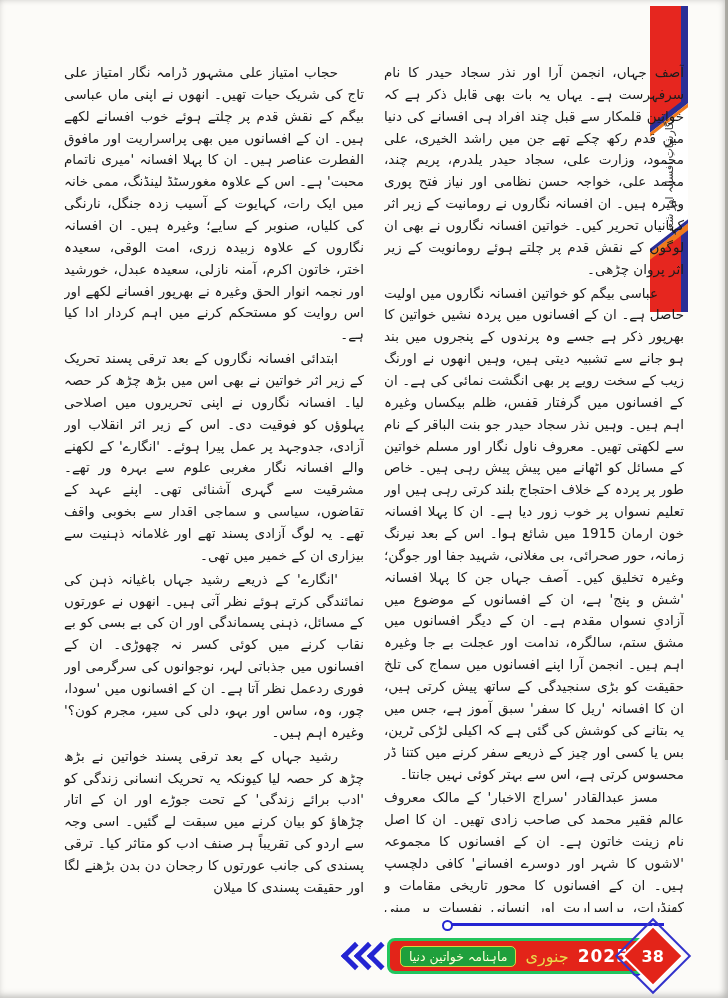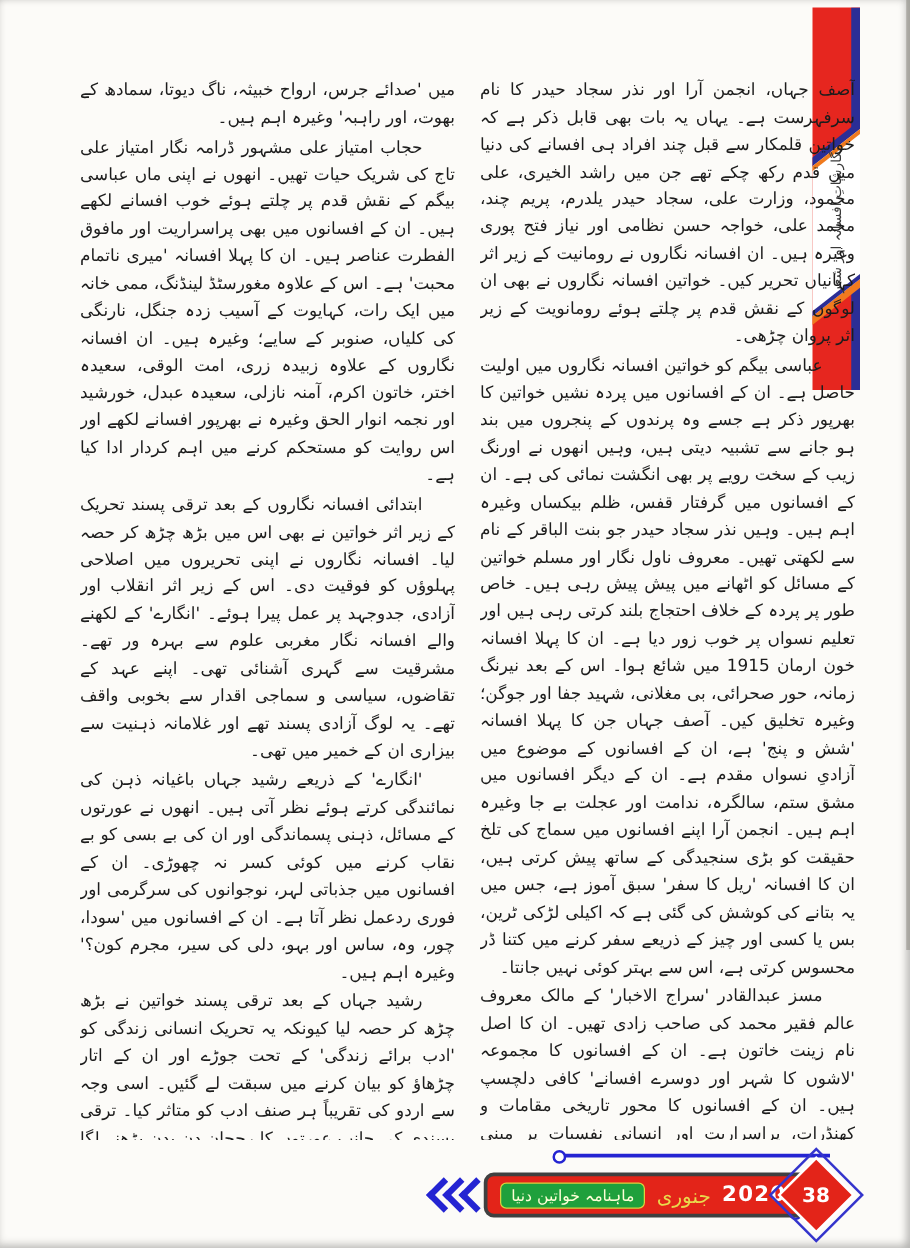--- a/index.html
+++ b/index.html
@@ -33,21 +33,21 @@
   .footer{position:absolute;left:0;top:912px;width:728px;height:70px;}
   .line-top{position:absolute;top:11px;right:64px;width:212px;border-top:3px solid #2424d2;}
   .line-top .dot{position:absolute;left:-10px;top:-6px;width:7px;height:7px;border:2px solid #2424d2;border-radius:50%;background:#fff;}
   .line-bottom{position:absolute;top:56px;right:96px;width:190px;border-top:3px solid #2424d2;}
   .line-bottom .dot{position:absolute;right:-10px;top:-6px;width:7px;height:7px;border:2px solid #2424d2;border-radius:50%;background:#fff;}
   .fwrap{position:absolute;top:15px;right:46px;display:flex;align-items:center;}
   .chevrons{display:flex;align-items:center;margin-right:-4px;z-index:3;}
   .chev{width:15px;height:15px;border-left:5px solid #2424d2;border-bottom:5px solid #2424d2;
     transform:rotate(45deg);margin-left:-7px;}
   .banner{display:flex;align-items:center;height:30px;background:#e32419;
-    border:3px solid #404040;border-radius:8px;padding:0 26px 0 10px;gap:9px;margin-right:-34px;z-index:1;}
+    border:3px solid #22c55e;border-radius:8px;padding:0 26px 0 10px;gap:9px;margin-right:-34px;z-index:1;}
   .green-box{background:#1fa03c;border:1px solid #d9d43e;border-radius:5px;color:#ffffd8;
     font-size:12.5px;padding:2px 8px;white-space:nowrap;direction:rtl;}
   .month{color:#e9da4d;font-size:16px;white-space:nowrap;}
   .year{color:#ffffff;font-weight:bold;font-size:17px;letter-spacing:1px;}
   .dwrap{position:relative;width:58px;height:58px;z-index:2;}
   .d-outline{position:absolute;inset:2px;border:2px solid #3434cc;transform:rotate(45deg);background:transparent;}
   .d-red{position:absolute;inset:9px;background:#e32419;transform:rotate(45deg);
     display:flex;align-items:center;justify-content:center;box-shadow:0 0 0 2px #fff;}
   .d-red span{transform:rotate(-45deg);color:#fff;font-weight:bold;font-size:16px;}
 </style>
@@ -62,21 +62,20 @@
   <div class="ribbon-label">نگارشاتِ افسانہ اور شعر</div>
 </div>
 
 <div class="columns">
   <div class="col">
     <p>آصف جہاں، انجمن آرا اور نذر سجاد حیدر کا نام سرفہرست ہے۔ یہاں یہ بات بھی قابل ذکر ہے کہ خواتین قلمکار سے قبل چند افراد ہی افسانے کی دنیا میں قدم رکھ چکے تھے جن میں راشد الخیری، علی محمود، وزارت علی، سجاد حیدر یلدرم، پریم چند، محمد علی، خواجہ حسن نظامی اور نیاز فتح پوری وغیرہ ہیں۔ ان افسانہ نگاروں نے رومانیت کے زیر اثر کہانیاں تحریر کیں۔ خواتین افسانہ نگاروں نے بھی ان لوگوں کے نقش قدم پر چلتے ہوئے رومانویت کے زیر اثر پروان چڑھی۔</p>
     <p class="indent">عباسی بیگم کو خواتین افسانہ نگاروں میں اولیت حاصل ہے۔ ان کے افسانوں میں پردہ نشیں خواتین کا بھرپور ذکر ہے جسے وہ پرندوں کے پنجروں میں بند ہو جانے سے تشبیہ دیتی ہیں، وہیں انھوں نے اورنگ زیب کے سخت رویے پر بھی انگشت نمائی کی ہے۔ ان کے افسانوں میں گرفتار قفس، ظلم بیکساں وغیرہ اہم ہیں۔ وہیں نذر سجاد حیدر جو بنت الباقر کے نام سے لکھتی تھیں۔ معروف ناول نگار اور مسلم خواتین کے مسائل کو اٹھانے میں پیش پیش رہی ہیں۔ خاص طور پر پردہ کے خلاف احتجاج بلند کرتی رہی ہیں اور تعلیم نسواں پر خوب زور دیا ہے۔ ان کا پہلا افسانہ خون ارمان 1915 میں شائع ہوا۔ اس کے بعد نیرنگ زمانہ، حور صحرائی، بی مغلانی، شہید جفا اور جوگن؛ وغیرہ تخلیق کیں۔ آصف جہاں جن کا پہلا افسانہ 'شش و پنج' ہے، ان کے افسانوں کے موضوع میں آزادیِ نسواں مقدم ہے۔ ان کے دیگر افسانوں میں مشق ستم، سالگرہ، ندامت اور عجلت بے جا وغیرہ اہم ہیں۔ انجمن آرا اپنے افسانوں میں سماج کی تلخ حقیقت کو بڑی سنجیدگی کے ساتھ پیش کرتی ہیں، ان کا افسانہ 'ریل کا سفر' سبق آموز ہے، جس میں یہ بتانے کی کوشش کی گئی ہے کہ اکیلی لڑکی ٹرین، بس یا کسی اور چیز کے ذریعے سفر کرنے میں کتنا ڈر محسوس کرتی ہے، اس سے بہتر کوئی نہیں جانتا۔</p>
     <p class="indent">مسز عبدالقادر 'سراج الاخبار' کے مالک معروف عالم فقیر محمد کی صاحب زادی تھیں۔ ان کا اصل نام زینت خاتون ہے۔ ان کے افسانوں کا مجموعہ 'لاشوں کا شہر اور دوسرے افسانے' کافی دلچسپ ہیں۔ ان کے افسانوں کا محور تاریخی مقامات و کھنڈرات، پراسراریت اور انسانی نفسیات پر مبنی ہوتا ہے۔ ان کے افسانوں میں امریکی ناول نگار ایڈگر آیلن پو کے اثرات دکھائی دیتے ہیں۔ ان کے دیگر افسانوں</p>
   </div>
   <div class="col">
-    <p>میں 'صدائے جرس، ارواح خبیثہ، ناگ دیوتا، سمادھ کے بھوت، اور راہبہ' وغیرہ اہم ہیں۔</p>
     <p class="indent">حجاب امتیاز علی مشہور ڈرامہ نگار امتیاز علی تاج کی شریک حیات تھیں۔ انھوں نے اپنی ماں عباسی بیگم کے نقش قدم پر چلتے ہوئے خوب افسانے لکھے ہیں۔ ان کے افسانوں میں بھی پراسراریت اور مافوق الفطرت عناصر ہیں۔ ان کا پہلا افسانہ 'میری ناتمام محبت' ہے۔ اس کے علاوہ مغورسٹڈ لینڈنگ، ممی خانہ میں ایک رات، کہایوت کے آسیب زدہ جنگل، نارنگی کی کلیاں، صنوبر کے سایے؛ وغیرہ ہیں۔ ان افسانہ نگاروں کے علاوہ زبیدہ زری، امت الوقی، سعیدہ اختر، خاتون اکرم، آمنہ نازلی، سعیدہ عبدل، خورشید اور نجمہ انوار الحق وغیرہ نے بھرپور افسانے لکھے اور اس روایت کو مستحکم کرنے میں اہم کردار ادا کیا ہے۔</p>
     <p class="indent">ابتدائی افسانہ نگاروں کے بعد ترقی پسند تحریک کے زیر اثر خواتین نے بھی اس میں بڑھ چڑھ کر حصہ لیا۔ افسانہ نگاروں نے اپنی تحریروں میں اصلاحی پہلوؤں کو فوقیت دی۔ اس کے زیر اثر انقلاب اور آزادی، جدوجہد پر عمل پیرا ہوئے۔ 'انگارے' کے لکھنے والے افسانہ نگار مغربی علوم سے بہرہ ور تھے۔ مشرقیت سے گہری آشنائی تھی۔ اپنے عہد کے تقاضوں، سیاسی و سماجی اقدار سے بخوبی واقف تھے۔ یہ لوگ آزادی پسند تھے اور غلامانہ ذہنیت سے بیزاری ان کے خمیر میں تھی۔</p>
     <p class="indent">'انگارے' کے ذریعے رشید جہاں باغیانہ ذہن کی نمائندگی کرتے ہوئے نظر آتی ہیں۔ انھوں نے عورتوں کے مسائل، ذہنی پسماندگی اور ان کی بے بسی کو بے نقاب کرنے میں کوئی کسر نہ چھوڑی۔ ان کے افسانوں میں جذباتی لہر، نوجوانوں کی سرگرمی اور فوری ردعمل نظر آتا ہے۔ ان کے افسانوں میں 'سودا، چور، وہ، ساس اور بہو، دلی کی سیر، مجرم کون؟' وغیرہ اہم ہیں۔</p>
     <p class="indent">رشید جہاں کے بعد ترقی پسند خواتین نے بڑھ چڑھ کر حصہ لیا کیونکہ یہ تحریک انسانی زندگی کو 'ادب برائے زندگی' کے تحت جوڑے اور ان کے اتار چڑھاؤ کو بیان کرنے میں سبقت لے گئیں۔ اسی وجہ سے اردو کی تقریباً ہر صنف ادب کو متاثر کیا۔ ترقی پسندی کی جانب عورتوں کا رجحان دن بدن بڑھنے لگا اور حقیقت پسندی کا میلان</p>
   </div>
 </div>
 
 <div class="footer">
   <div class="line-top">
     <div class="dot"></div>
@@ -86,21 +85,21 @@
   </div>
   <div class="fwrap">
     <div class="chevrons">
       <div class="chev"></div>
       <div class="chev"></div>
       <div class="chev"></div>
     </div>
     <div class="banner">
       <span class="green-box">ماہنامہ خواتین دنیا</span>
       <span class="month">جنوری</span>
-      <span class="year">2020</span>
+      <span class="year">2025</span>
     </div>
     <div class="dwrap">
       <div class="d-outline"></div>
       <div class="d-red">
         <span>38</span>
       </div>
     </div>
   </div>
 </div>
 

